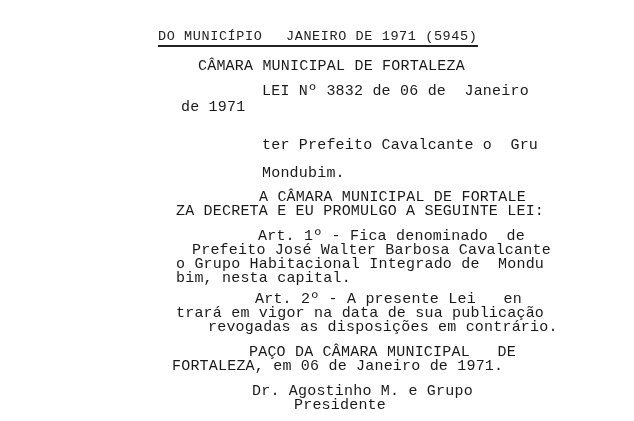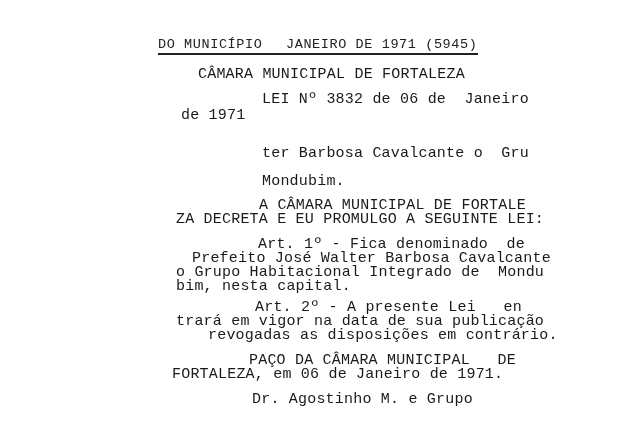--- a/index.html
+++ b/index.html
@@ -1,49 +1,50 @@
 <!DOCTYPE html>
 <html><head>
 <meta charset="utf-8">
 <style>
   html, body { margin:0; padding:0; }
   body {
     width:634px; height:421px; background:#ffffff; position:relative; overflow:hidden;
     font-family:"Liberation Mono", "DejaVu Sans Mono", monospace; color:#1a1a1a;
   }
-  .page { position:absolute; left:0; top:16px; width:634px; height:308px;font-family:Liberation Mono, monospace; }
+  .page { position:absolute; left:0; top:8px; width:634px; height:308px;font-family:Liberation Mono, monospace; }
   .ln { position:absolute; white-space:pre; font-size:15px; line-height:14px; letter-spacing:0.2px; }
   .hdr { font-size:13.5px; letter-spacing:0.6px; color:#222; }
   .rule { position:absolute; left:158px; top:37px; width:320px; height:1.5px; background:#222; }
 </style>
 </head>
 <body>
 
 <div class="page">
   <div class="ln hdr" style="left:158px;top:22px;">DO MUNICÍPIO</div>
   <div class="ln hdr" style="left:286px;top:22px;">JANEIRO DE 1971 (5945)</div>
   <div class="rule"></div>
 
   <div class="ln" style="left:198px;top:52px;">CÂMARA MUNICIPAL DE FORTALEZA</div>
 
   <div class="ln" style="left:262px;top:77px;">LEI Nº 3832 de 06 de  Janeiro</div>
   <div class="ln" style="left:181px;top:93px;">de 1971</div>
 
-  <div class="ln" style="left:262px;top:131px;">ter Barbosa Cavalcante o  Gru</div>
+  <div class="ln" style="left:262px;top:131px;">ter Prefeito Cavalcante o  Gru</div>
   <div class="ln" style="left:262px;top:159px;">Mondubim.</div>
 
   <div class="ln" style="left:259px;top:183px;">A CÂMARA MUNICIPAL DE FORTALE</div>
   <div class="ln" style="left:176px;top:197px;">ZA DECRETA E EU PROMULGO A SEGUINTE LEI:</div>
 
   <div class="ln" style="left:258px;top:222px;">Art. 1º - Fica denominado  de</div>
   <div class="ln" style="left:176px;top:236px;margin-left:16px;">Prefeito José Walter Barbosa Cavalcante</div>
   <div class="ln" style="left:176px;top:250px;">o Grupo Habitacional Integrado de  Mondu</div>
   <div class="ln" style="left:176px;top:264px;">bim, nesta capital.</div>
 
   <div class="ln" style="left:255px;top:285px;">Art. 2º - A presente Lei   en</div>
   <div class="ln" style="left:176px;top:299px;">trará em vigor na data de sua publicação</div>
   <div class="ln" style="left:176px;top:313px;margin-left:32px;">revogadas as disposições em contrário.</div>
 
   <div class="ln" style="left:249px;top:338px;">PAÇO DA CÂMARA MUNICIPAL   DE</div>
   <div class="ln" style="left:172px;top:352px;">FORTALEZA, em 06 de Janeiro de 1971.</div>
 
   <div class="ln" style="left:252px;top:377px;">Dr. Agostinho M. e Grupo</div>
+  <div class="ln" style="left:294px;top:391px;">Presidente</div>
 </div>
 
 </body></html>

